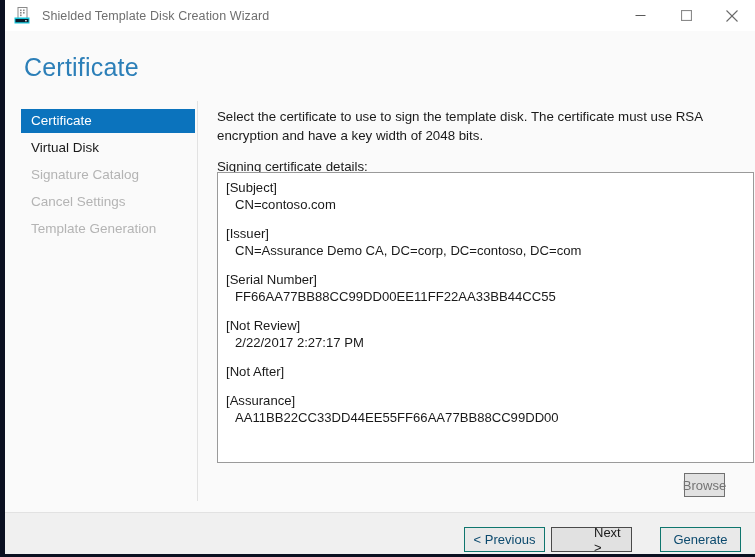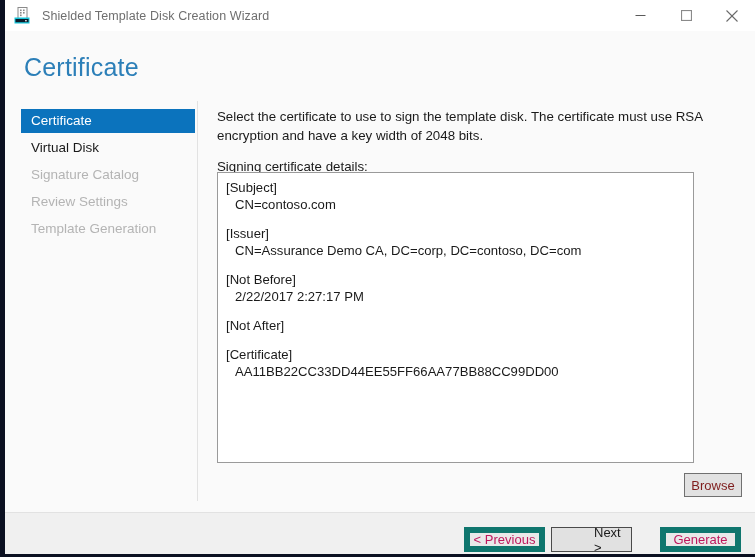--- a/index.html
+++ b/index.html
@@ -120,21 +120,21 @@
   }
   .sub-label {
     font-size: 13.3px;
     color: #1a1a1a;
     margin-top: 14px;
   }
   .details-box {
     position: absolute;
     left: 212px;
     top: 172px;
-    width: 477px;
+    width: 537px;
     height: 291px;
     box-sizing: border-box;
     background: #ffffff;
     border: 1px solid #9a9a9a;
     padding: 6px 8px;
     overflow: hidden;
   }
   .det-group { margin-bottom: 12px; }
   .det-group:last-child { margin-bottom: 0; }
   .det-key {
@@ -146,26 +146,26 @@
     font-size: 13.1px;
     color: #1a1a1a;
     line-height: 17px;
     padding-left: 9px;
   }
   
   .browse-btn {
     position: absolute;
     left: 679px;
     top: 473px;
-    width: 58px;
+    width: 41px;
     height: 24px;
     background: #e1e1e1;
     border: 1px solid #707070;
     font-size: 13px;
-    color: #7f1d1d;
+    color: #737373;
     display: flex;
     align-items: center;
     justify-content: center;
     box-sizing: border-box;
   }
   
   .footer-sep {
     position: absolute;
     left: 0; right: 0;
     top: 512px;
@@ -193,21 +193,21 @@
     border: 1px solid #adadad;
     font-size: 13px;
     color: #1a1a1a;
     display: flex;
     align-items: center;
     justify-content: center;
     box-sizing: border-box;
     margin-left: 6px;
   }
   .fbtn.strong { border: 1px solid #4a4a4a; padding-left: 42px; }
-  .fbtn.disabled { color: #be185d; border: 6px solid #0f766e; background: #e9e9e9; }
+  .fbtn.disabled { color: #0c4a6e; border: 1px solid #0f766e; background: #e9e9e9; }
   .fbtn.gap { margin-left: 28px; text-align: right; }
 </style>
 </head>
 <body>
 
 <div class="window">
 
   <div class="titlebar">
     <div class="title-icon">
       <svg width="20" height="20" viewBox="0 0 20 20">
@@ -250,21 +250,21 @@
     <div class="nav-item selected">
       <span>Certificate</span>
     </div>
     <div class="nav-item">
       <span>Virtual Disk</span>
     </div>
     <div class="nav-item disabled">
       <span>Signature Catalog</span>
     </div>
     <div class="nav-item disabled">
-      <span>Review Settings</span>
+      <span>Cancel Settings</span>
     </div>
     <div class="nav-item disabled">
       <span>Template Generation</span>
     </div>
   </div>
 
   <div class="content">
     <div class="instruction">Select the certificate to use to sign the template disk. The certificate must use RSA encryption and have a key width of 2048 bits.</div>
     <div class="sub-label">Signing certificate details:</div>
   </div>
@@ -272,28 +272,32 @@
   <div class="details-box">
     <div class="det-group">
       <div class="det-key">[Subject]</div>
       <div class="det-val">CN=contoso.com</div>
     </div>
     <div class="det-group">
       <div class="det-key">[Issuer]</div>
       <div class="det-val">CN=Assurance Demo CA, DC=corp, DC=contoso, DC=com</div>
     </div>
     <div class="det-group">
-      <div class="det-key">[Not Before]</div>
+      <div class="det-key">[Serial Number]</div>
+      <div class="det-val">FF66AA77BB88CC99DD00EE11FF22AA33BB44CC55</div>
+    </div>
+    <div class="det-group">
+      <div class="det-key">[Not Review]</div>
       <div class="det-val">2/22/2017 2:27:17 PM</div>
     </div>
     <div class="det-group">
       <div class="det-key">[Not After]</div>
     </div>
     <div class="det-group">
-      <div class="det-key">[Certificate]</div>
+      <div class="det-key">[Assurance]</div>
       <div class="det-val">AA11BB22CC33DD44EE55FF66AA77BB88CC99DD00</div>
     </div>
   </div>
 
   <div class="browse-btn">Browse</div>
 
   <div class="footer-sep"></div>
   <div class="footer">
     <div class="footer-buttons">
       <div class="fbtn disabled">&lt; Previous</div>

